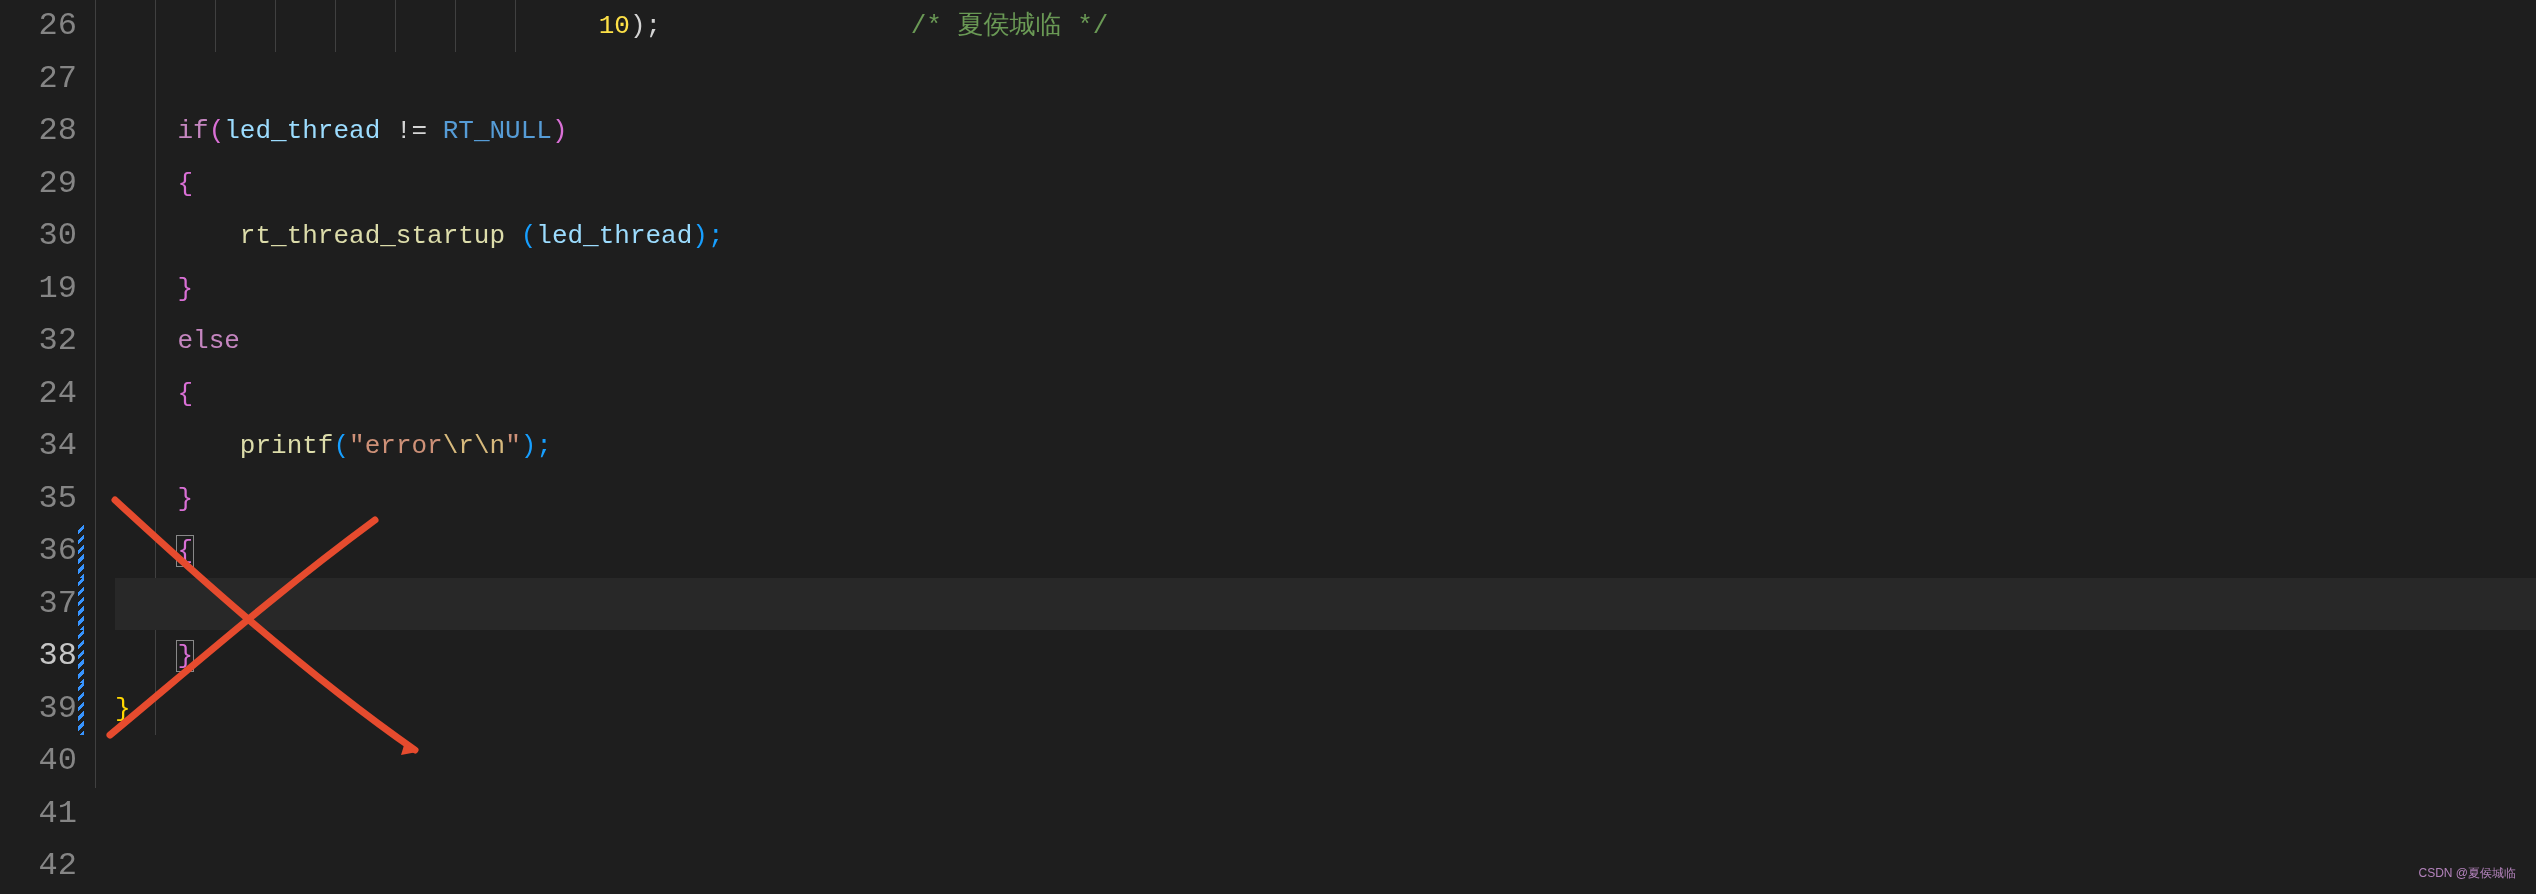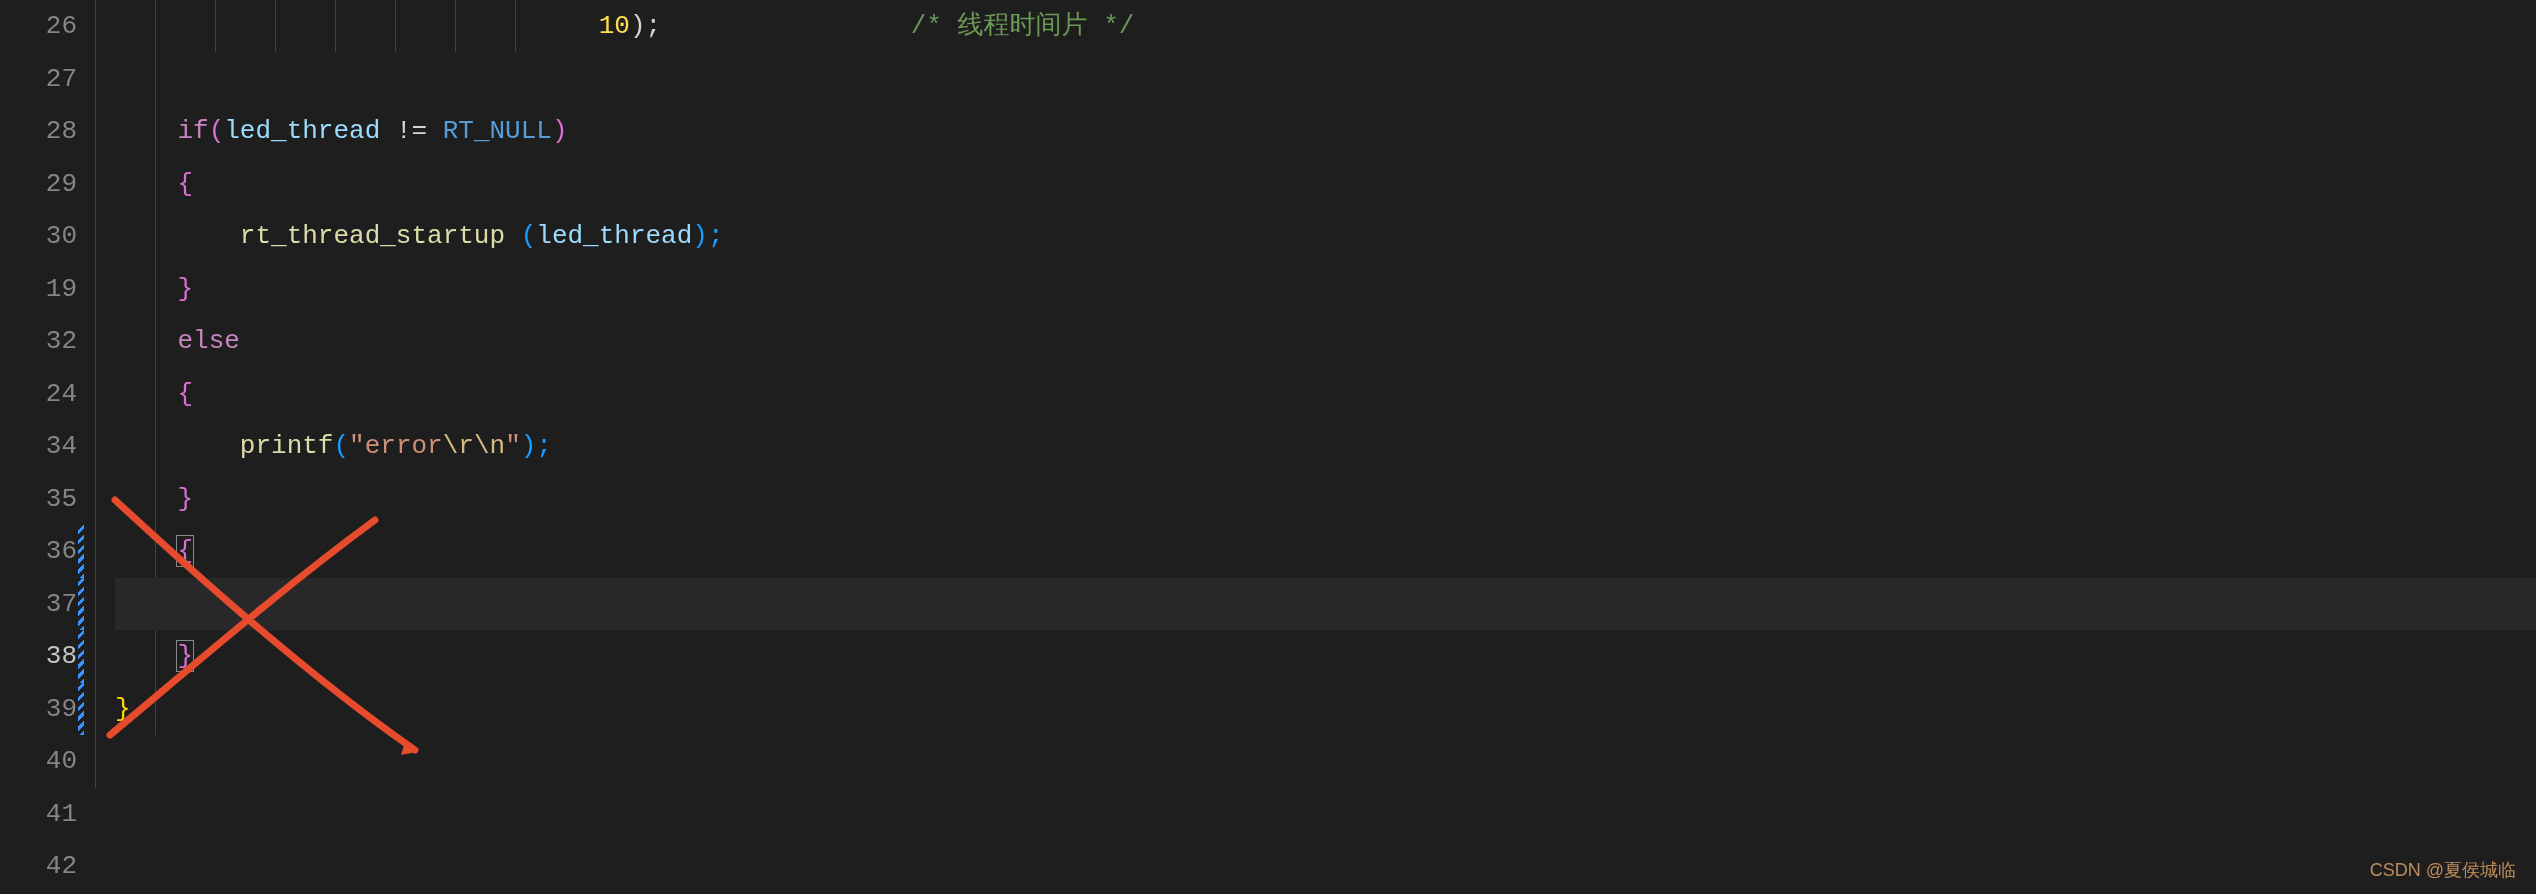--- a/index.html
+++ b/index.html
@@ -27,21 +27,21 @@
       background: #1e1e1e;
       text-align: right;
       padding-right: 18px;
       padding-top: 0;
       user-select: none;
     }
     .line-number {
       color: #858585;
       height: 52.5px;
       line-height: 52.5px;
-      font-size: 26px;
+      font-size: 32px;
       position: relative;
     }
     .line-number.active {
       color: #c6c6c6;
     }
     .change-indicator {
       position: absolute;
       left: 78px;
       top: 0;
       width: 6px;
@@ -96,22 +96,22 @@
       position: absolute;
       left: 100px;
       top: 490px;
       pointer-events: none;
       z-index: 100;
     }
     .watermark {
       position: absolute;
       bottom: 12px;
       right: 20px;
-      color: #fdba74;
-      font-size: 18px;
+      color: #f0abfc;
+      font-size: 12px;
       font-family: sans-serif;
       opacity: 0.7;
     }
   </style>
 </head>
 <body>
 
 <div class="editor">
   <div class="gutter">
     <div class="line-number">26</div>
@@ -137,21 +137,21 @@
 
     <div class="indent-guide" style="left:0px; top:0; height:788px;"></div>
     <div class="indent-guide" style="left:60px; top:0; height:735px;"></div>
     <div class="indent-guide" style="left:120px; top:0; height:52px;"></div>
     <div class="indent-guide" style="left:180px; top:0; height:52px;"></div>
     <div class="indent-guide" style="left:240px; top:0; height:52px;"></div>
     <div class="indent-guide" style="left:300px; top:0; height:52px;"></div>
     <div class="indent-guide" style="left:360px; top:0; height:52px;"></div>
     <div class="indent-guide" style="left:420px; top:0; height:52px;"></div>
 
-    <div class="code-line">                               <span class="tk-number">10</span><span class="tk-punct">);</span>                <span class="tk-comment">/* 线程时间片 */</span></div>
+    <div class="code-line">                               <span class="tk-number">10</span><span class="tk-punct">);</span>                <span class="tk-comment">/* 夏侯城临 */</span></div>
 
     <div class="code-line"></div>
 
     <div class="code-line">    <span class="tk-keyword">if</span><span class="tk-brace-purple">(</span><span class="tk-var">led_thread</span><span class="tk-punct"> != </span><span class="tk-const">RT_NULL</span><span class="tk-brace-purple">)</span></div>
 
     <div class="code-line">    <span class="tk-brace-purple">{</span></div>
 
     <div class="code-line">        <span class="tk-func">rt_thread_startup</span><span class="tk-brace-blue"> (</span><span class="tk-var">led_thread</span><span class="tk-brace-blue">);</span></div>
 
     <div class="code-line">    <span class="tk-brace-purple">}</span></div>

